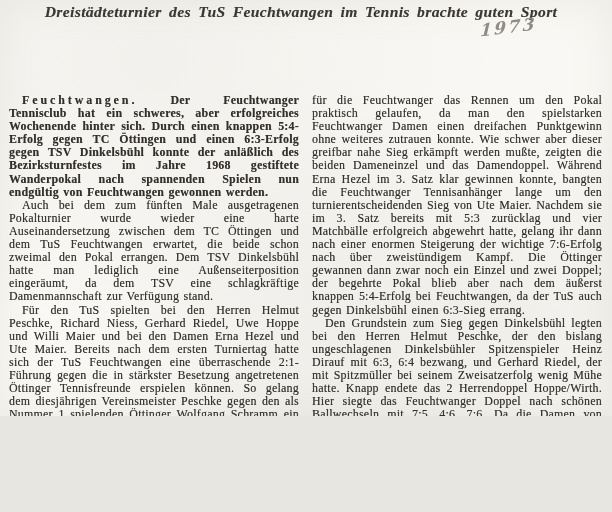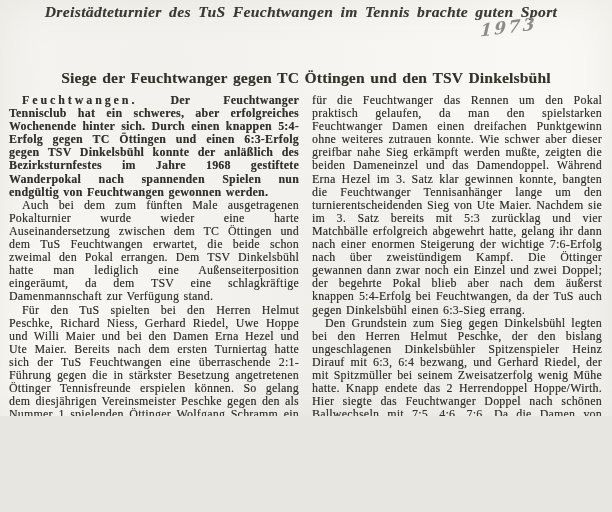--- a/index.html
+++ b/index.html
@@ -113,21 +113,20 @@
 </head>
 <body>
 
 <div class="sheet">
 
   <div class="kicker">Dreistädteturnier des TuS Feuchtwangen im Tennis brachte guten Sport</div>
 
   <div class="year-note">1973</div>
 
 
-  <div class="subhead">Siege der Feuchtwanger gegen TC Öttingen und den TSV Dinkelsbühl</div>
 
   <div class="columns">
 
     <div class="col">
       <p class="para lead"><span class="dateline">Feuchtwangen.</span> <span>Der Feuchtwanger Tennisclub hat ein schweres, aber erfolgreiches Wochenende hinter sich. Durch einen knappen 5:4-Erfolg gegen TC Öttingen und einen 6:3-Erfolg gegen TSV Dinkelsbühl konnte der anläßlich des Bezirksturnfestes im Jahre 1968 gestiftete Wanderpokal nach spannenden Spielen nun endgültig von Feuchtwangen gewonnen werden.</span></p>
       <p class="para">Auch bei dem zum fünften Male ausgetragenen Pokalturnier wurde wieder eine harte Auseinandersetzung zwischen dem TC Öttingen und dem TuS Feuchtwangen erwartet, die beide schon zweimal den Pokal errangen. Dem TSV Dinkelsbühl hatte man lediglich eine Außenseiterposition eingeräumt, da dem TSV eine schlagkräftige Damenmannschaft zur Verfügung stand.</p>
       <p class="para">Für den TuS spielten bei den Herren Helmut Peschke, Richard Niess, Gerhard Riedel, Uwe Hoppe und Willi Maier und bei den Damen Erna Hezel und Ute Maier. Bereits nach dem ersten Turniertag hatte sich der TuS Feuchtwangen eine überraschende 2:1-Führung gegen die in stärkster Besetzung angetretenen Öttinger Tennisfreunde erspielen können. So gelang dem diesjährigen Vereinsmeister Peschke gegen den als Nummer 1 spielenden Öttinger Wolfgang Schramm ein hauchdünner 7:6, 7:6-Erfolg, was die vielumjubelte 1:0-Führung bedeutete. Den wertvollen 2. Punkt für den TuS holte dann Gerhard Riedel, der seinen Gegner nach einer wahren Energieleistung knapp mit 7:6, 6:4 bezwang.</p>
     </div>
 
     <div class="col">

